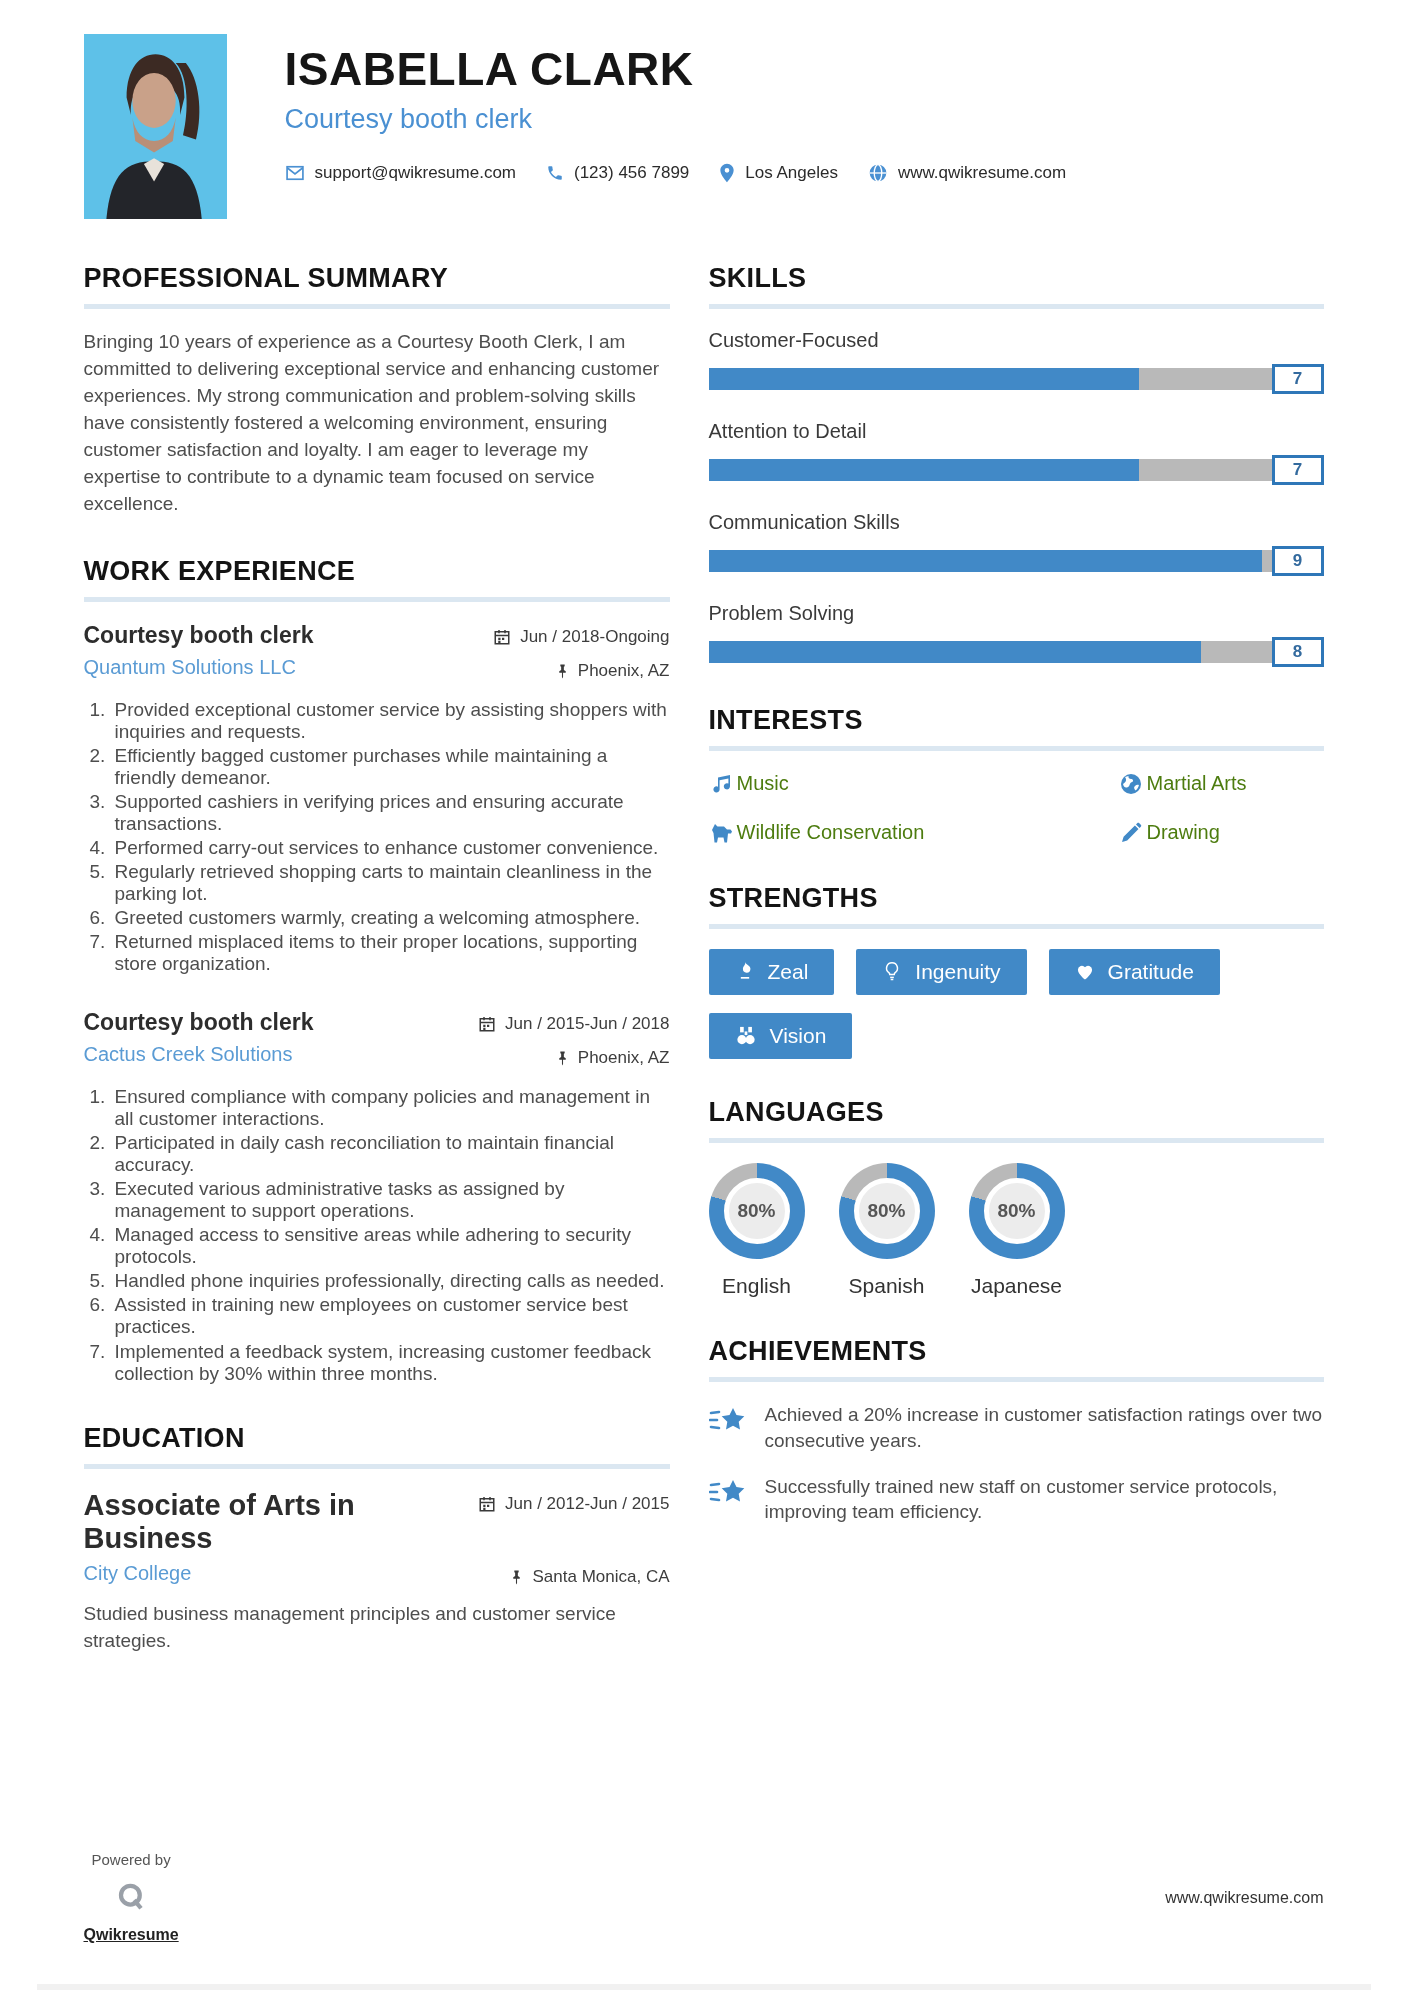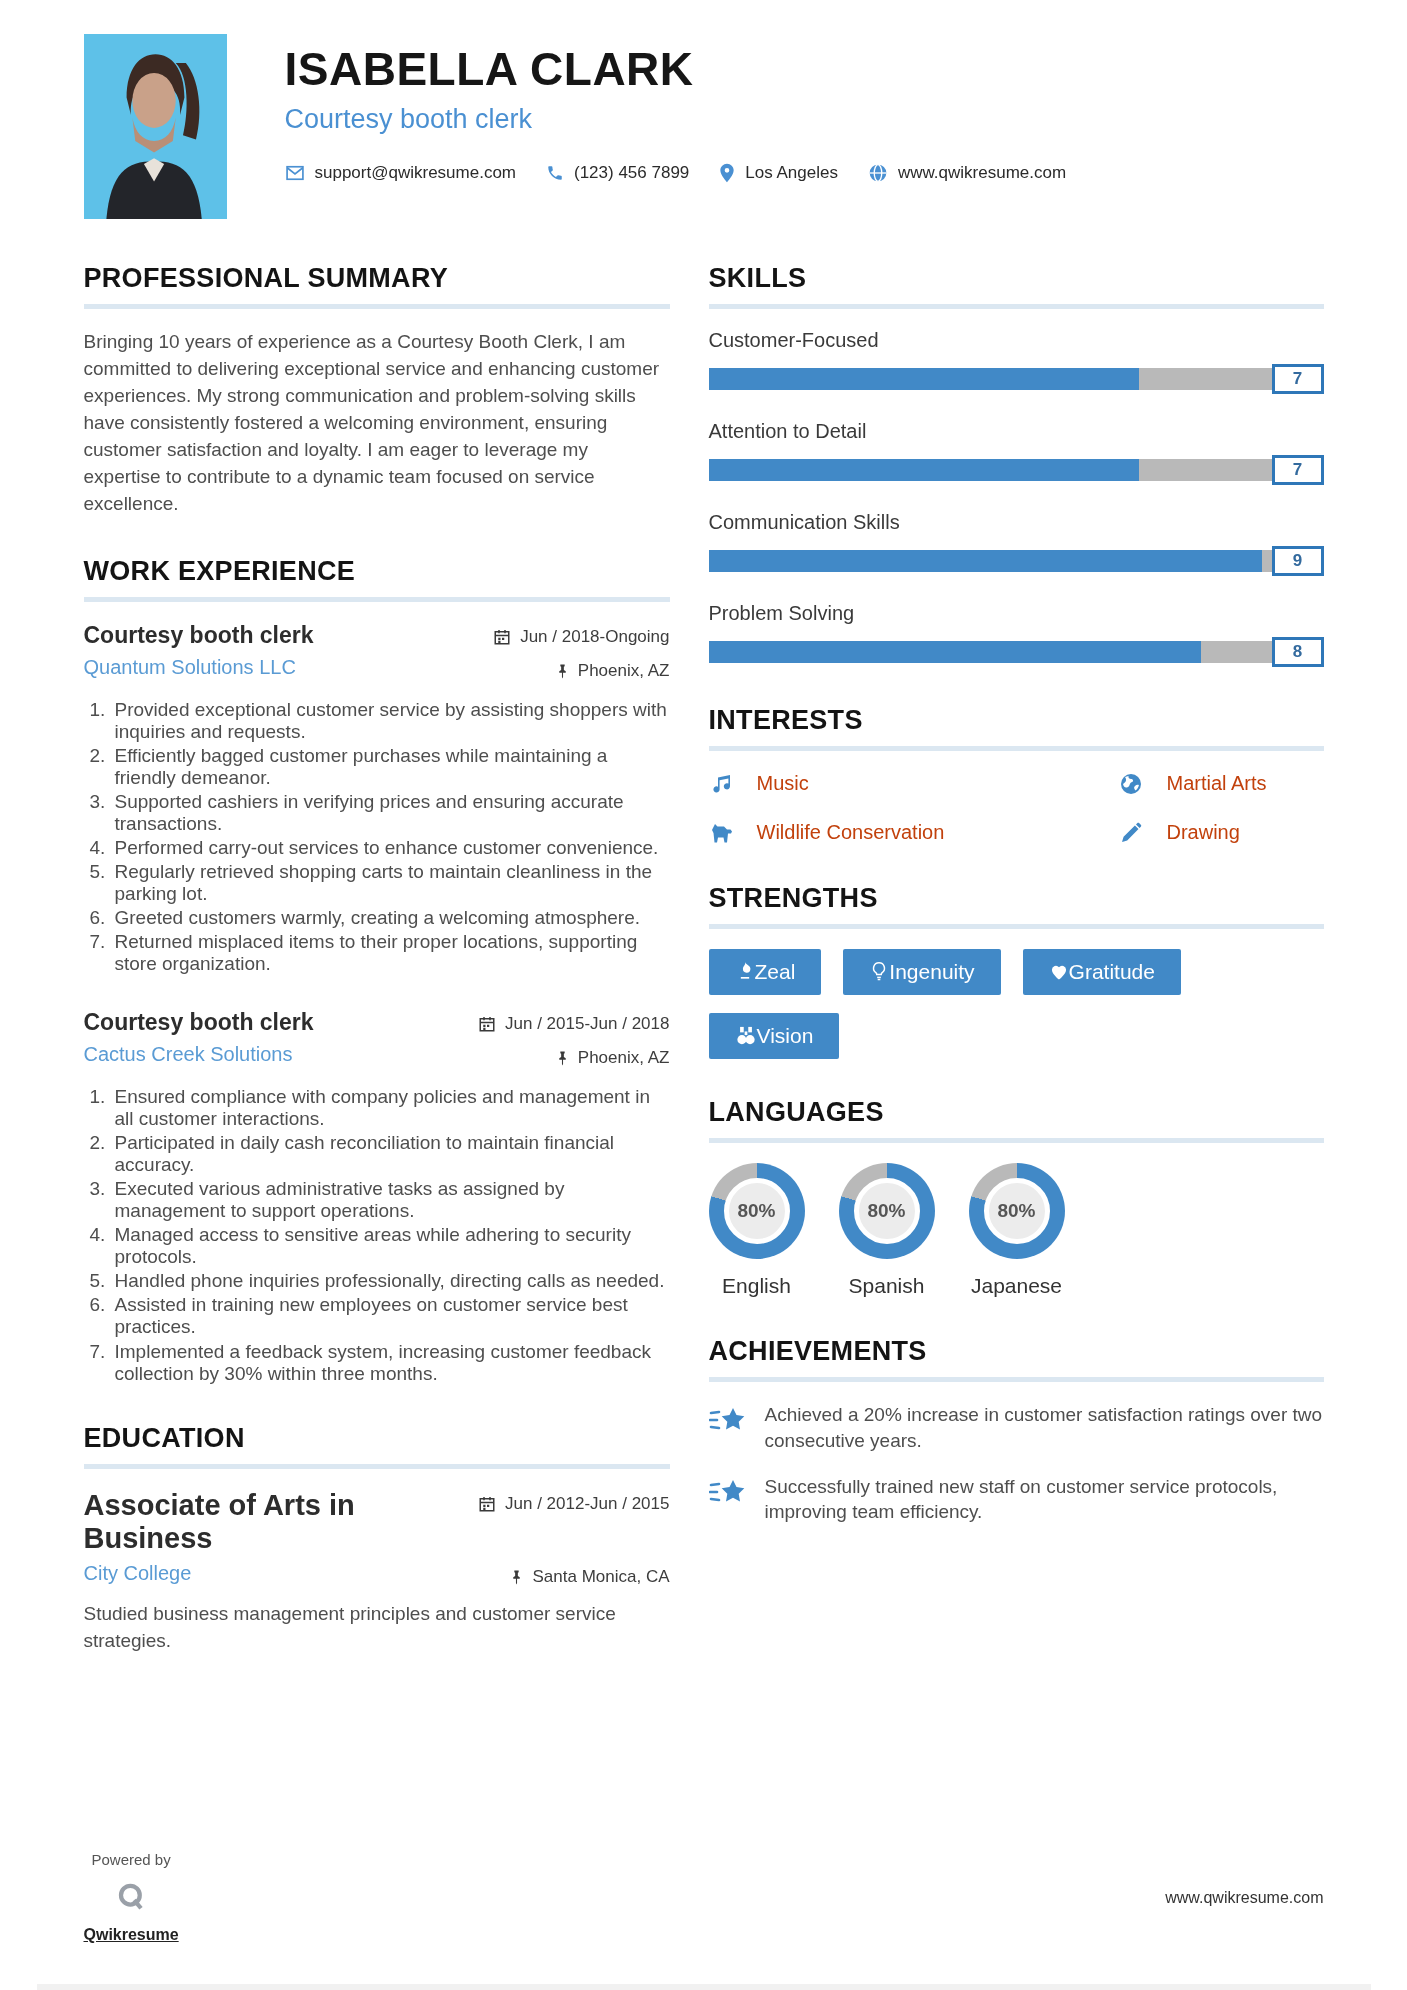--- a/index.html
+++ b/index.html
@@ -67,27 +67,27 @@
   .skill-fill { height: 100%; background: #4189c7; }
   .skill-box {
     position: absolute; right: 0; top: 0; width: 52px; height: 30px;
     background: #ffffff; border: 3px solid #2e77b8;
     display: flex; align-items: center; justify-content: center;
     font-size: 17px; font-weight: bold; color: #336a9e;
   }
 
   
   .interests-grid { display: grid; grid-template-columns: 410px auto; row-gap: 24px; }
-  .interest { display: flex; align-items: center; gap: 24px; font-size: 20px; color: #c2410c; line-height: 1.25; }
+  .interest { display: flex; align-items: center; gap: 4px; font-size: 20px; color: #4d7c0f; line-height: 1.25; }
   .interest svg { flex: 0 0 auto; margin-top: 1px; }
 
   
   .chips { display: flex; flex-wrap: wrap; gap: 18px 22px; }
   .chip {
-    display: inline-flex; align-items: center; gap: 0;
+    display: inline-flex; align-items: center; gap: 13px;
     background: #4189c7; color: #ffffff; font-size: 21px;
     padding: 11px 26px; border-radius: 2px;
   }
 
   
   .langs { display: flex; gap: 34px; margin-top: 6px; }
   .lang { width: 96px; display: flex; flex-direction: column; align-items: center; }
   .donut {
     width: 96px; height: 96px; border-radius: 50%;
     display: grid; place-items: center;

